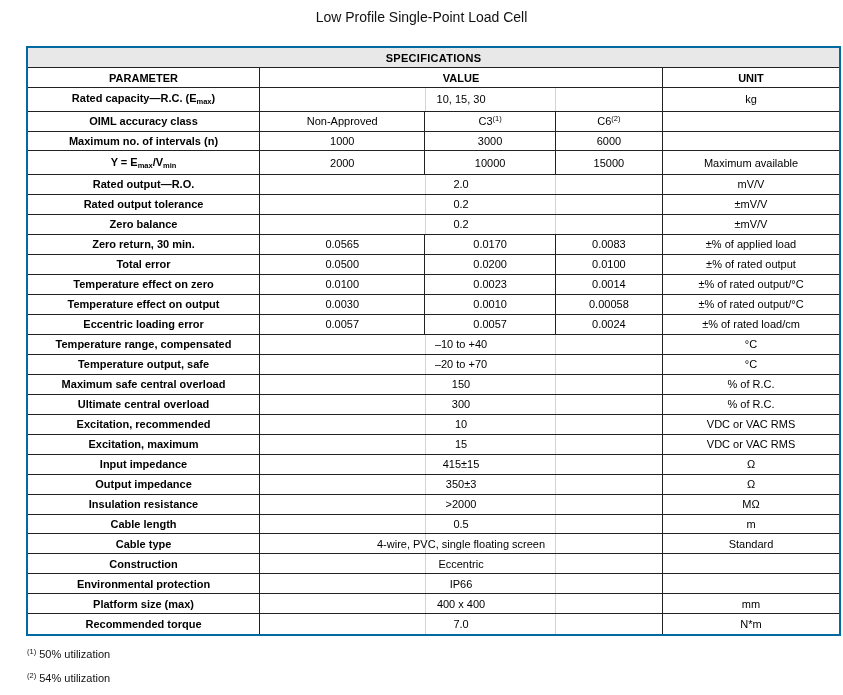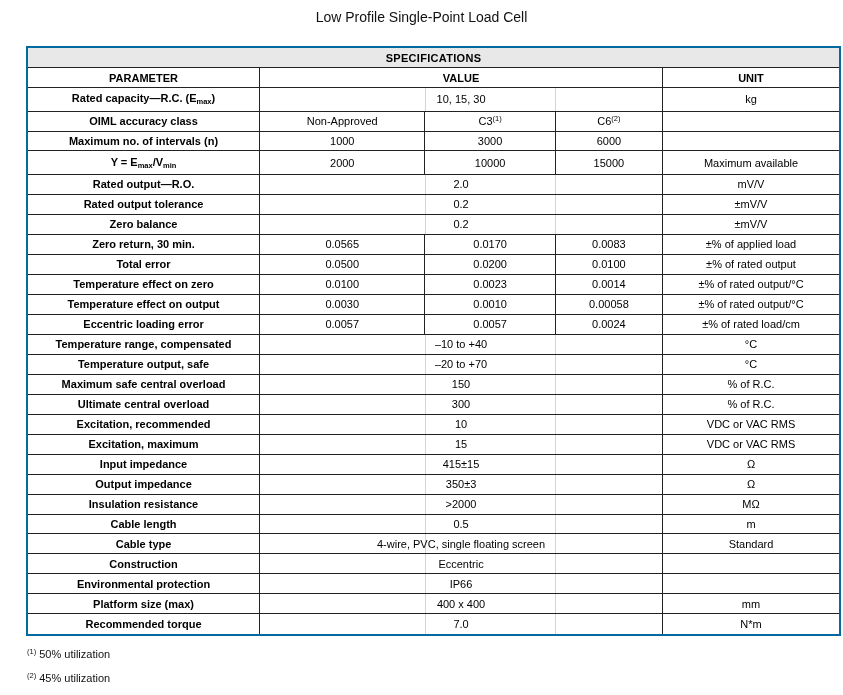--- a/index.html
+++ b/index.html
@@ -245,15 +245,15 @@
     <tr>
       <td class="p">Recommended torque</td>
       <td class="m" colspan="3">7.0</td>
       <td>N*m</td>
     </tr>
   </tbody>
 </table>
 
 <div id="footnotes">
   <div><sup>(1)</sup> <span>50% utilization</span></div>
-  <div><sup>(2)</sup> <span>45% utilization</span></div>
+  <div><sup>(2)</sup> <span>54% utilization</span></div>
   <div><span>All specifications subject to change without notice.</span></div>
 </div>
 
 </body></html>

